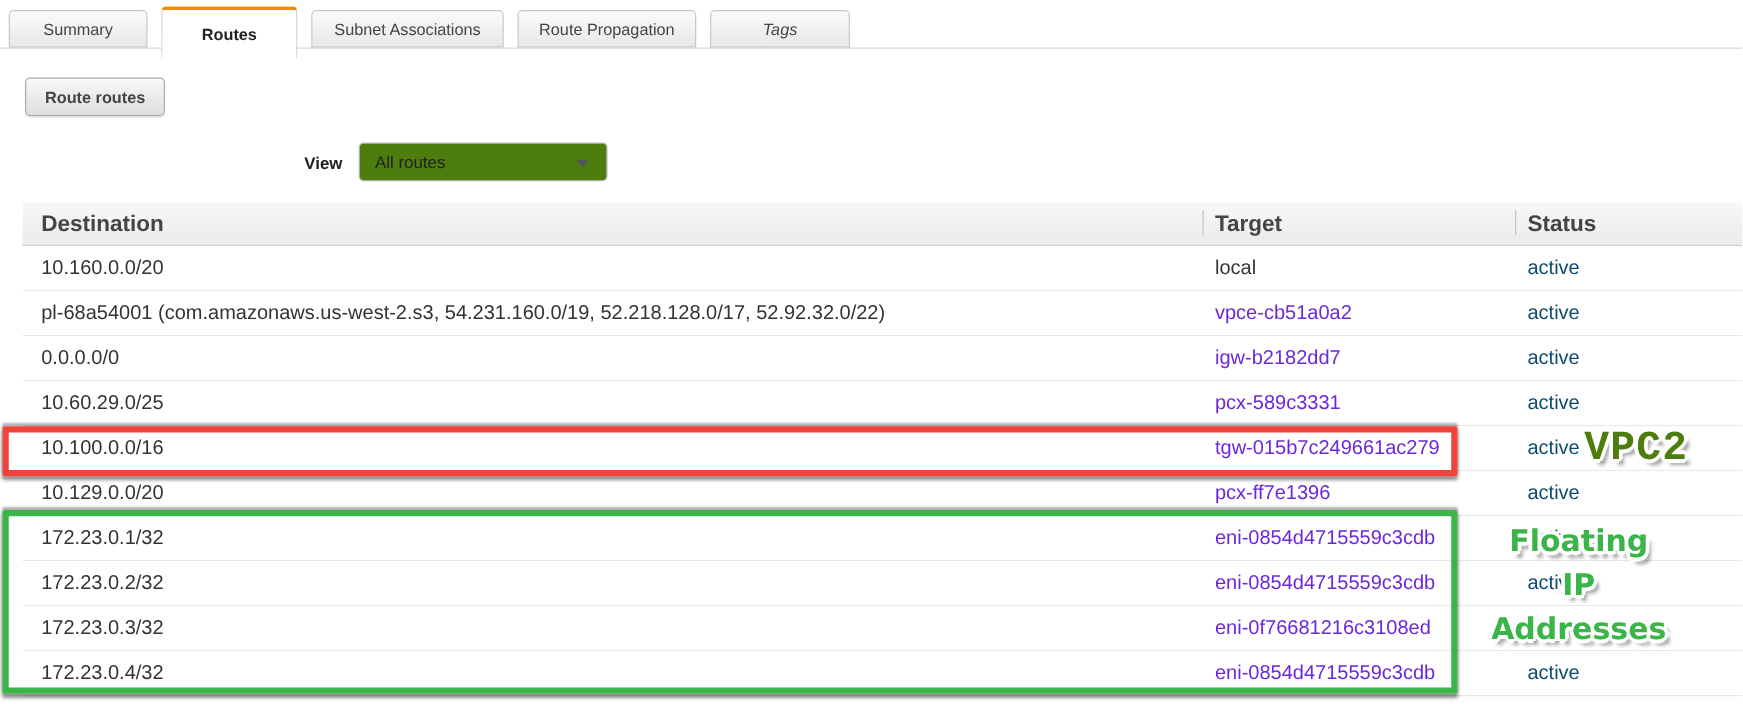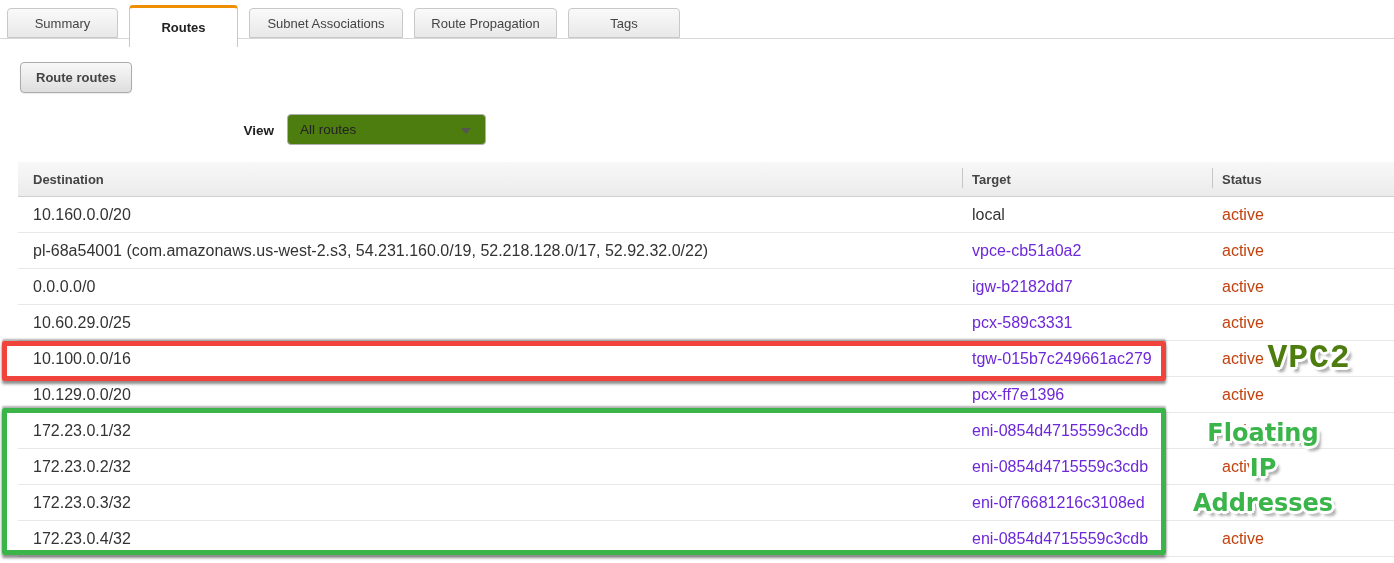--- a/index.html
+++ b/index.html
@@ -10,56 +10,56 @@
   .tab-underline { position:absolute; top:38px; left:0; width:100%; height:1px; background:#d8d8d8; z-index:1; }
   .tab { position:absolute; top:8px; height:30px; display:flex; align-items:center; justify-content:center;
          border:1px solid #c8c8c8; border-radius:4px 4px 0 0;
          background:linear-gradient(#fafafa,#e8e8e8); color:#444; font-size:13px; cursor:pointer; z-index:2; }
   .tab.active { top:5px; height:42px; background:#fff; border-top:3px solid #ee8f01; border-bottom:none;
                 font-weight:bold; color:#222; z-index:3; }
   .tab:nth-child(1){ left:7px;   width:111px; }
   .tab:nth-child(2){ left:129px; width:109px; }
   .tab:nth-child(3){ left:249px; width:154px; }
   .tab:nth-child(4){ left:414px; width:143px; }
-  .tab:nth-child(5){ left:568px; width:112px; }
+  .tab:nth-child(5){ left:568px; width:112px;font-style:italic; }
 
   
   .btn-edit { position:absolute; left:20px; top:62px; height:31px; padding:0 15px;
               border:1px solid #ababab; border-radius:4px;
               background:linear-gradient(#f8f8f8,#dedede); font-weight:bold; font-size:13px; color:#444;
               box-shadow:0 1px 1px rgba(0,0,0,.08); cursor:pointer;
               font-family:"Liberation Sans","DejaVu Sans",sans-serif; }
 
   .view-label { position:absolute; left:200px; top:123px; width:74px; text-align:right;
                 font-weight:bold; font-size:13.5px; color:#222; }
   .view-select { position:absolute; left:287px; top:114px; width:199px; height:31px;
                  border:1px solid #b0b0b0; border-radius:4px; background:#4d7c0f;
                  display:flex; align-items:center; padding-left:12px; font-size:13.5px; color:#222; cursor:pointer; }
   .caret { position:absolute; right:14px; top:13px; width:0; height:0;
            border-left:5px solid transparent; border-right:5px solid transparent; border-top:6px solid #555; }
 
   
   .route-table { position:absolute; left:18px; top:162px; width:1376px; }
   .thead { display:flex; height:35px; align-items:center;
            background:linear-gradient(#f8f8f8,#ebebeb); border-bottom:1px solid #cfcfcf;
-           font-weight:bold; font-size:13px; color:#444; }
+           font-weight:bold; font-size:18px; color:#444; }
   .th { position:relative; height:100%; display:flex; align-items:center; }
   .th-dest   { width:944px; padding-left:15px; }
   .th-target { width:250px; padding-left:10px; }
   .th-status { flex:1;      padding-left:10px; }
   .th-target::before, .th-status::before { content:""; position:absolute; left:0; top:6px; bottom:8px;
            width:1px; background:#c6c6c6; }
   .tr { display:flex; height:36px; align-items:center; border-bottom:1px solid #e8e8e8;
         font-size:16px; color:#333; background:#fff; }
   .td-dest   { width:944px; padding-left:15px; }
   .td-target { width:250px; padding-left:10px; }
   .td-status { flex:1;      padding-left:10px; }
   .target-link { color:#6d28d9; text-decoration:none; cursor:pointer; }
   .target-link.plain { color:#333; cursor:default; }
-  .status-active { color:#c2410c;margin-top:20px; }
+  .status-active { color:#0c4a6e;margin-top:20px; }
 
   
   .anno-box { position:absolute; border-radius:2px; z-index:5; pointer-events:none;
               box-shadow:0 3px 3px rgba(0,0,0,.45), 0 -2px 2px rgba(0,0,0,.3); }
   .anno-box.red   { left:2px; top:341px; width:1164px; height:40px;  border:5px solid #f0433b; }
   .anno-box.green { left:2px; top:408px; width:1164px; height:147px; border:5px solid #3bb54a; }
 
   .anno-text { position:absolute; z-index:6; font-weight:bold; text-align:center; pointer-events:none;
                font-family:"DejaVu Sans","Liberation Sans",sans-serif;
                text-shadow:

